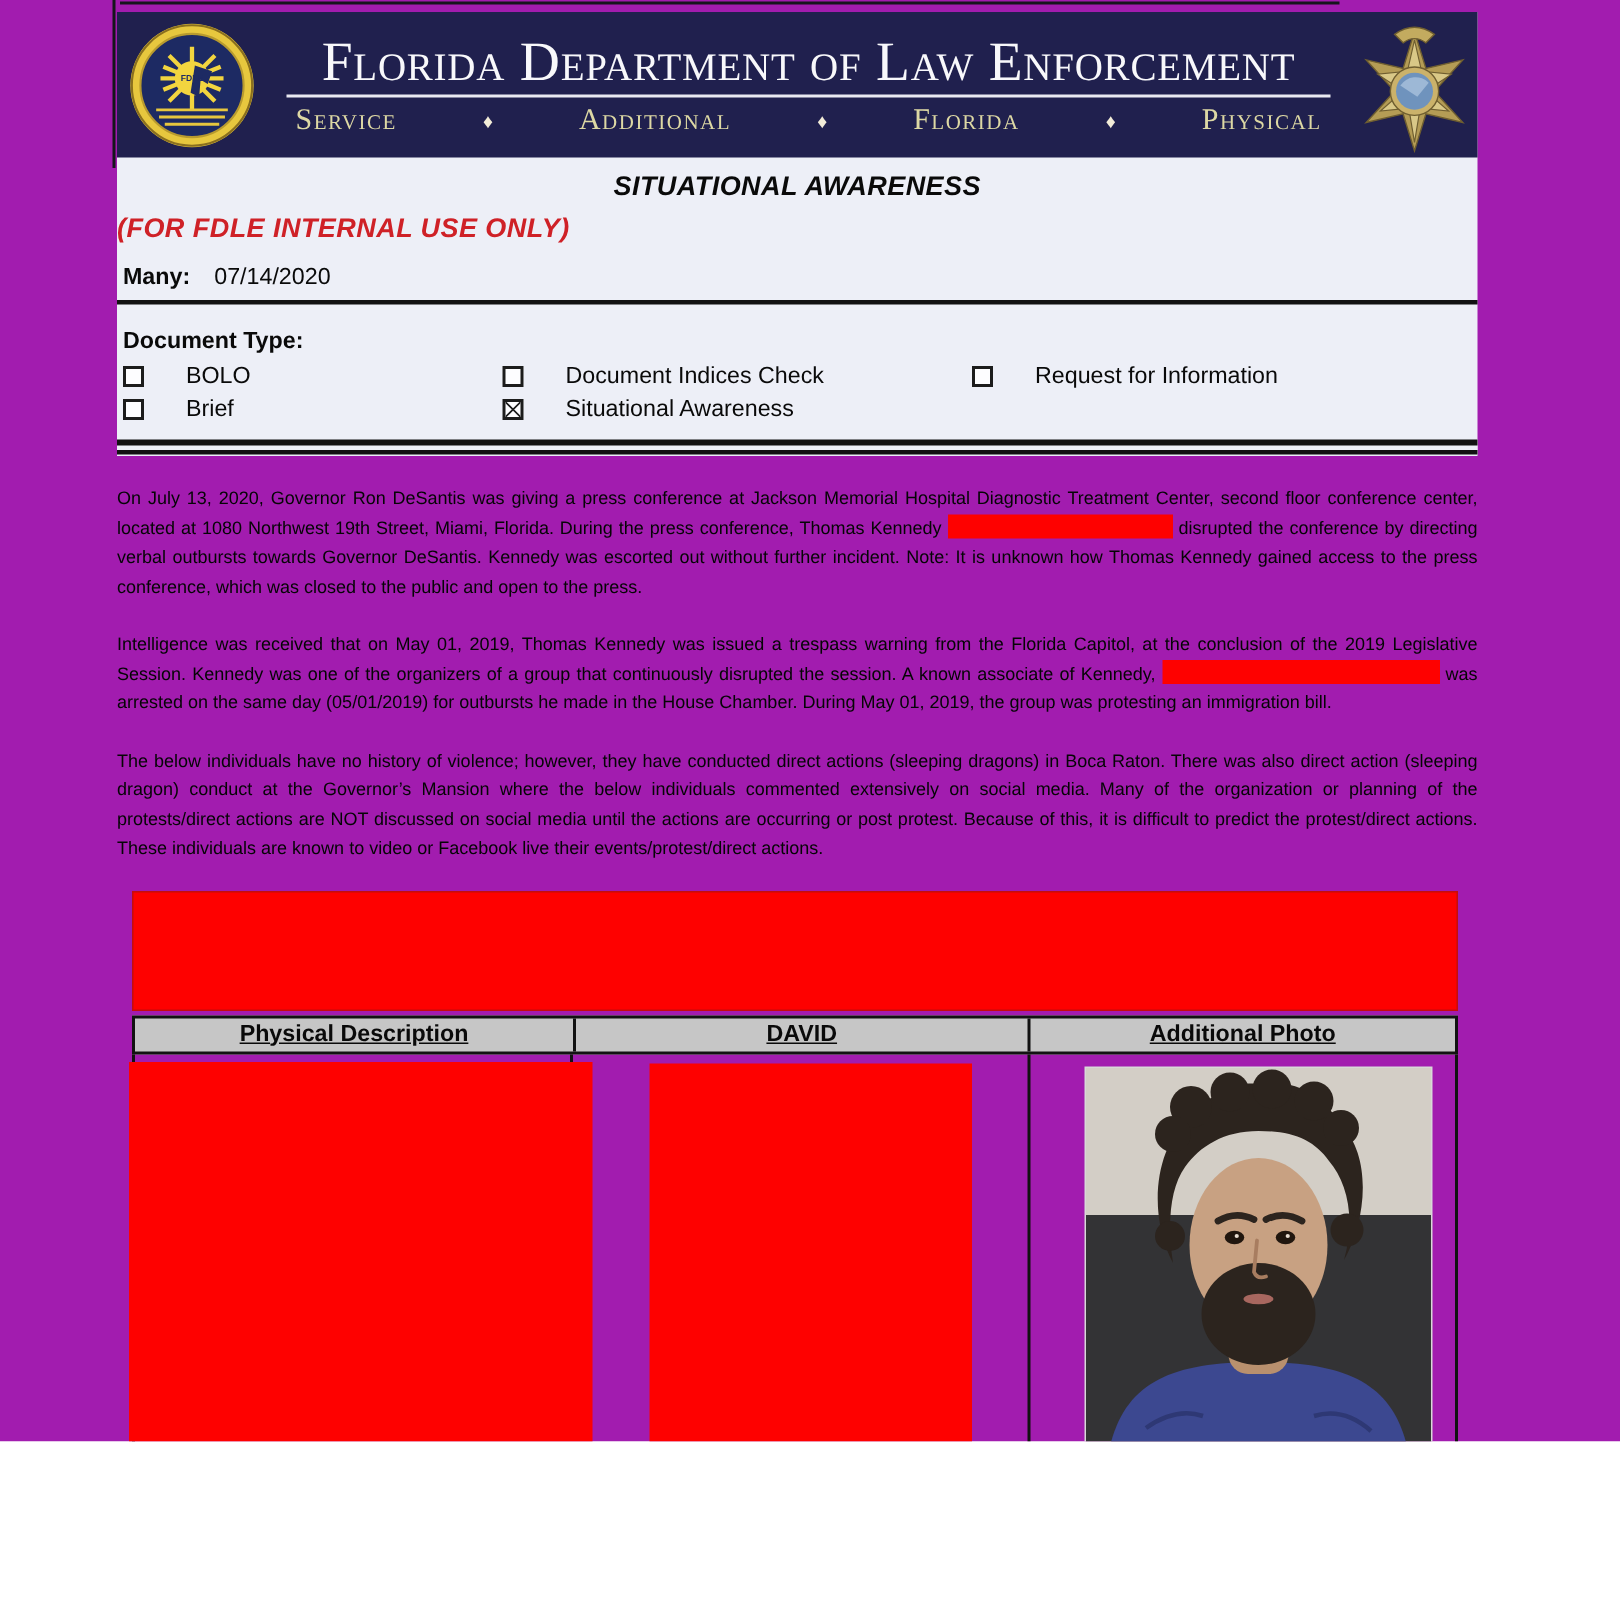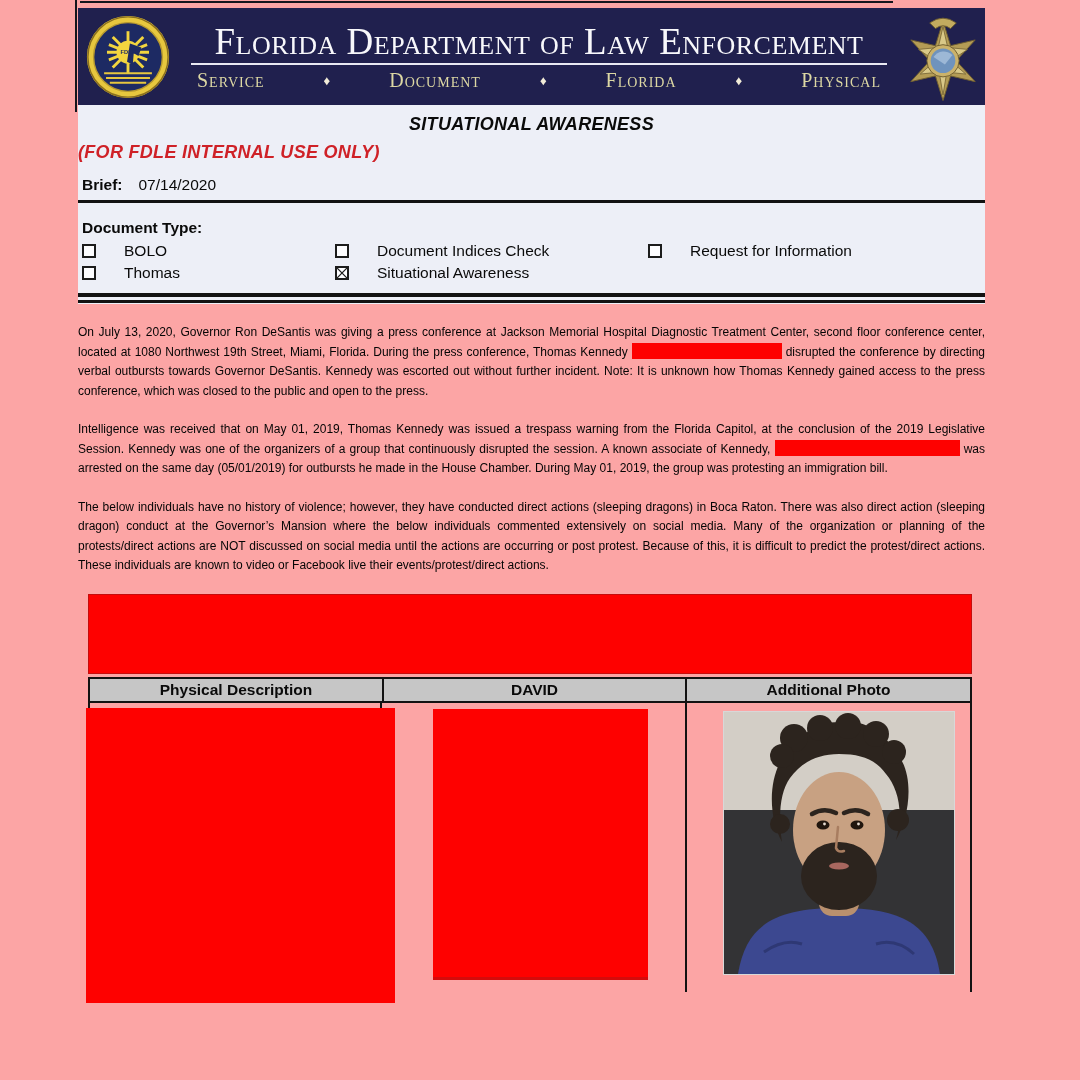--- a/index.html
+++ b/index.html
@@ -1,19 +1,19 @@
 <!DOCTYPE html>
 <html><head>
 <meta charset="utf-8">
 <style>
   * { margin:0; padding:0; box-sizing:border-box; }
   html,body { background:#ffffff; }
   .page {
-    position:relative; width:1080px; height:1080px; overflow:hidden;
-    background:#fca5a5; font-family:"Liberation Sans", sans-serif; color:#0a0a0a;
+    position:relative; width:1080px; height:961px; overflow:hidden;
+    background:#a21caf; font-family:"Liberation Sans", sans-serif; color:#0a0a0a;
   }
   
   .scan-top-line { position:absolute; left:80px; top:1px; width:813px; height:2px; background:#15151c; }
   .scan-left-line { position:absolute; left:75px; top:0; width:2px; height:112px; background:#15151c; }
 
   
   .form-area { margin:0 95px 0 78px; background:#edeff7; padding-bottom:1px; }
 
   
   .banner {
@@ -63,21 +63,21 @@
   .redact-inline { display:inline-block; height:16px; vertical-align:text-bottom; }
   .redact-p1 { width:150px; }
   .redact-p2 { width:185px; }
 
   .big-redact { margin:18px 0 0 10px; width:884px; height:80px; background:#fe0100; border:1px solid #c40d0d; }
 
   .ptable { margin:3px 0 0 10px; width:884px; }
   .ptable-header { display:flex; border:2px solid #121212; background:#c6c6c6; height:26px; }
   .ptable-header .cell {
     display:flex; align-items:center; justify-content:center;
-    font-weight:bold; font-size:15.5px; color:#0a0a0a;
+    font-weight:bold; font-size:15.5px; color:#0a0a0a;text-decoration:underline;
   }
   .ptable-header .cell + .cell { border-left:2px solid #121212; }
   .cell-1 { flex:0 0 292px; } .cell-2 { flex:0 0 303px; } .cell-3 { flex:1 1 auto;text-align:right; }
 
   .ptable-body { position:relative; height:289px; }
   .tb-border-left  { position:absolute; left:0; top:0; bottom:0; width:2px; background:#121212; }
   .tb-border-right { position:absolute; right:0; top:0; bottom:0; width:2px; background:#121212; }
   .tb-div1 { position:absolute; left:292px; top:0; height:10px; width:2px; background:#121212; }
   .tb-div2 { position:absolute; left:597px; top:0; bottom:0; width:2px; background:#121212; }
   .redact-cell-1 { position:absolute; left:-2px; top:5px; width:309px; height:295px; background:#fe0100; }
@@ -116,21 +116,21 @@
           <line x1="26" y1="72" x2="64" y2="72"></line>
         </g>
       </svg>
 
       <div class="banner-text">
         <div class="banner-title">Florida Department of Law Enforcement</div>
         <div class="banner-divider"></div>
         <div class="motto">
           <span class="motto-word">Service</span>
           <span class="motto-sep">♦</span>
-          <span class="motto-word">Document</span>
+          <span class="motto-word">Additional</span>
           <span class="motto-sep">♦</span>
           <span class="motto-word">Florida</span>
           <span class="motto-sep">♦</span>
           <span class="motto-word">Physical</span>
         </div>
       </div>
 
       <svg class="badge" width="72" height="92" viewBox="0 0 76 96">
         <g fill="#b49c55" stroke="#6f5e30" stroke-width="1">
           <polygon points="38,10 46,36 72,30 52,52 72,74 46,68 38,94 30,68 4,74 24,52 4,30 30,36"></polygon>
@@ -142,41 +142,41 @@
         <circle cx="38" cy="52" r="17" fill="#cbb26a" stroke="#6f5e30" stroke-width="1"></circle>
         <circle cx="38" cy="52" r="13" fill="#6f93bd"></circle>
         <path d="M28,48 A13,13 0 0,1 48,46 L40,56 Z" fill="#9db8d6"></path>
       </svg>
     </div>
 
     <div class="doc-title">SITUATIONAL AWARENESS</div>
     <div class="doc-subtitle">(FOR FDLE INTERNAL USE ONLY)</div>
 
     <div class="date-row">
-      <span class="date-label">Brief:</span><span>07/14/2020</span>
+      <span class="date-label">Many:</span><span>07/14/2020</span>
     </div>
     <div class="thick-rule"></div>
 
     <div class="doc-type-label">Document Type:</div>
     <div class="cb-grid">
       <div class="cb-item">
         <span class="cb-box"></span>
         <span>BOLO</span>
       </div>
       <div class="cb-item">
         <span class="cb-box"></span>
         <span>Document Indices Check</span>
       </div>
       <div class="cb-item">
         <span class="cb-box"></span>
         <span>Request for Information</span>
       </div>
       <div class="cb-item">
         <span class="cb-box"></span>
-        <span>Thomas</span>
+        <span>Brief</span>
       </div>
       <div class="cb-item">
         <span class="cb-box">
           <svg width="12" height="12" viewBox="0 0 12 12">
               <path d="M0,0 L12,12 M12,0 L0,12" stroke="#1c1c1c" stroke-width="1.4" fill="none"></path>
             </svg>
         </span>
         <span>Situational Awareness</span>
       </div>
     </div>

